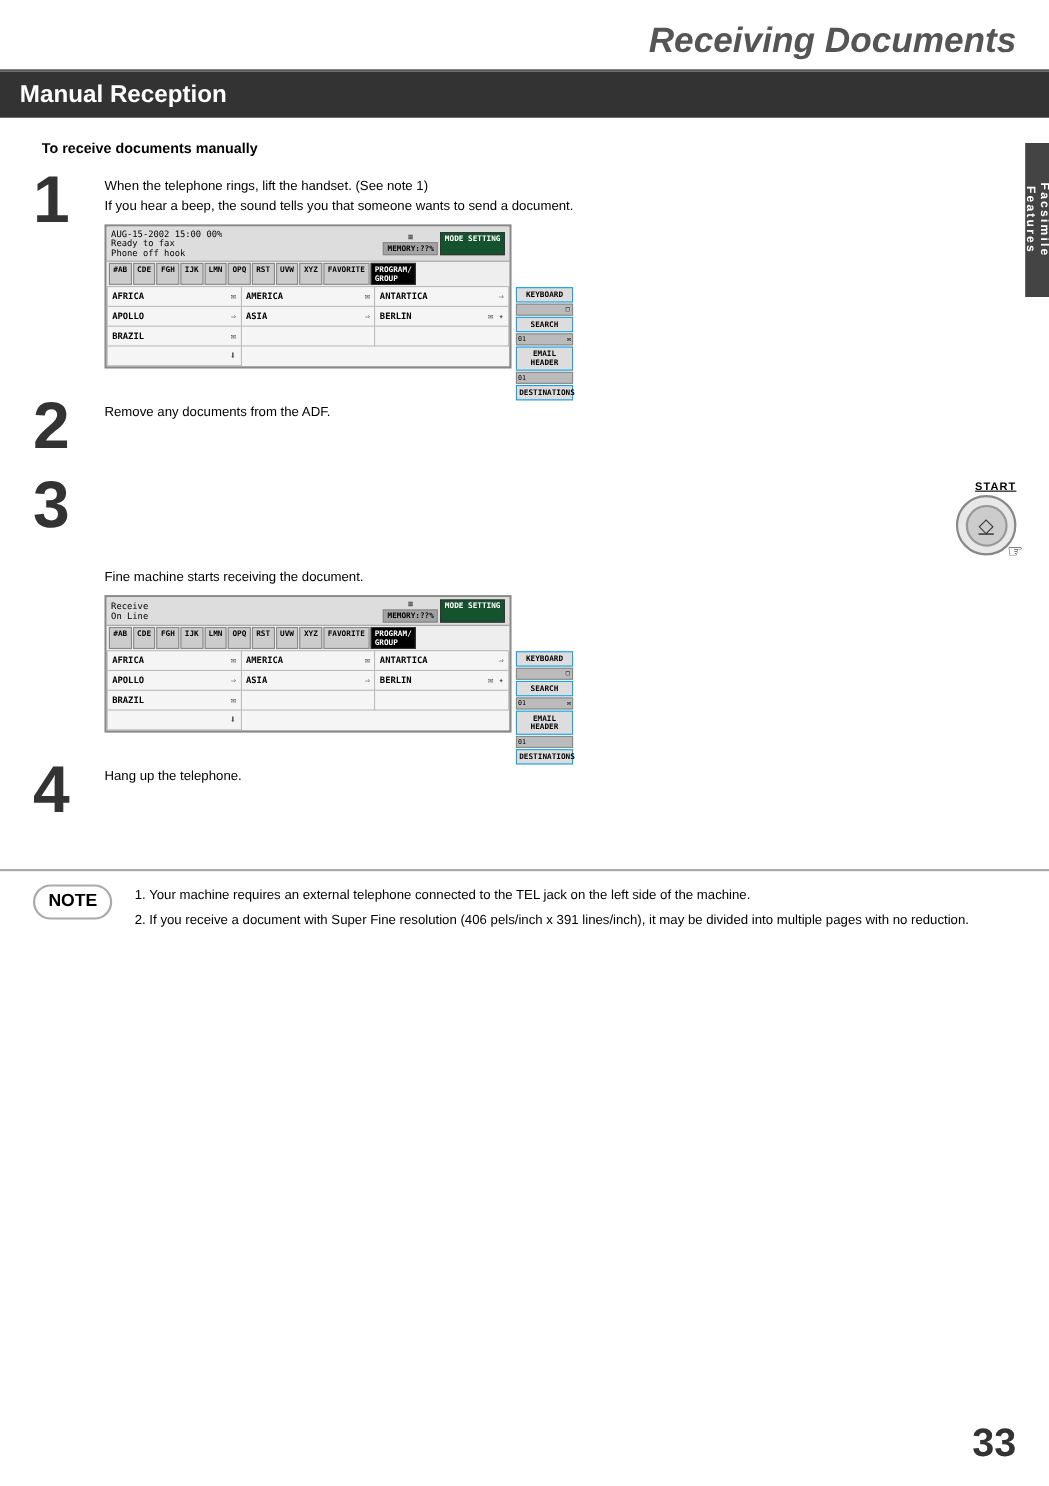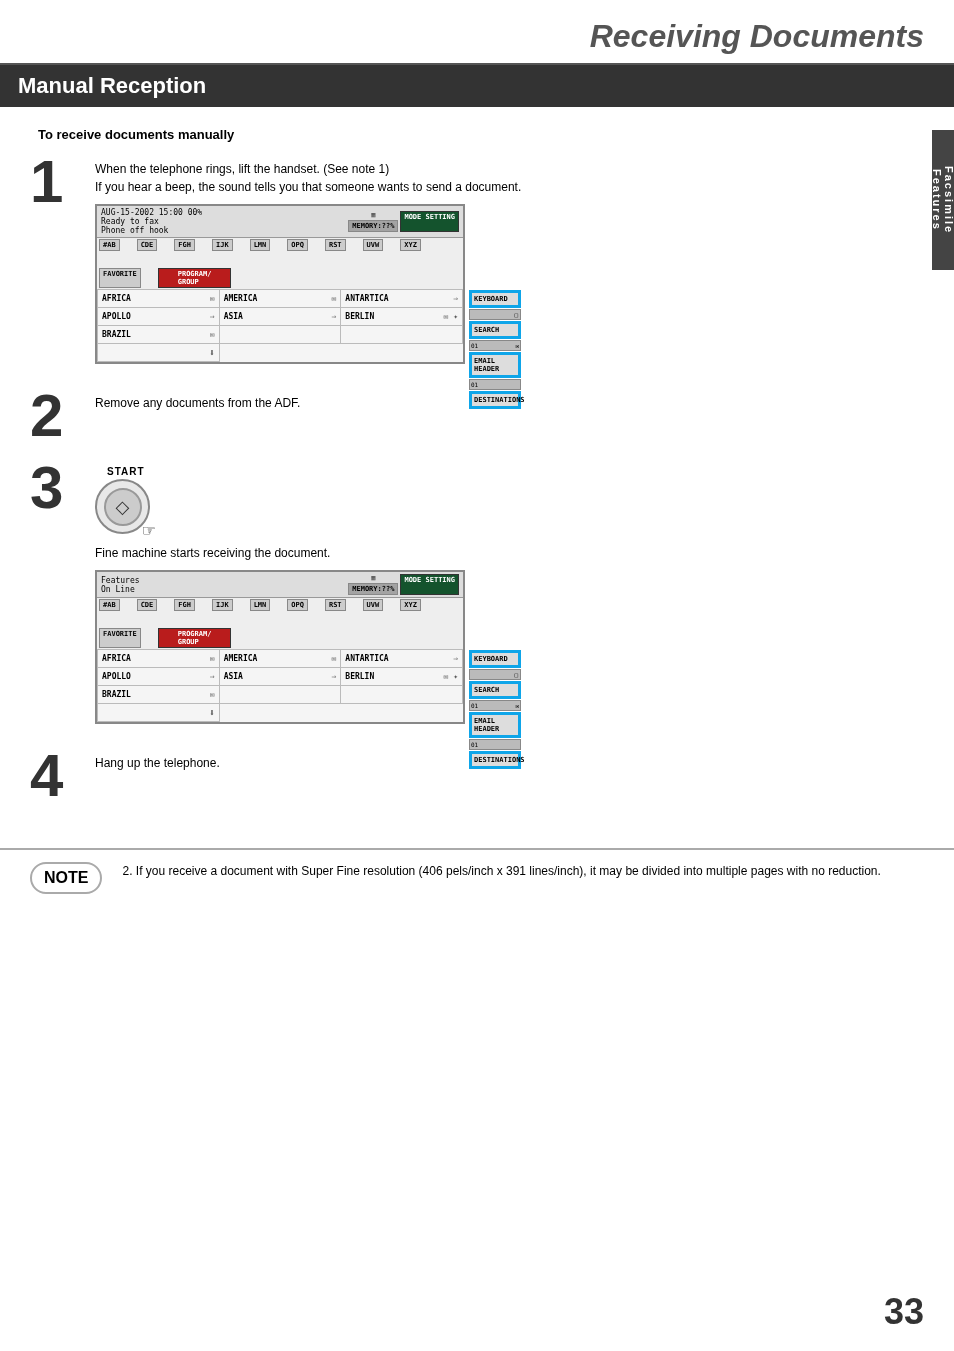--- a/index.html
+++ b/index.html
@@ -101,35 +101,35 @@
       border: 1px solid #333;
       padding: 1px 3px;
       font-size: 7px;
       font-weight: bold;
     }
     .fax-tab-row {
       display: flex;
       background: #eee;
       border-bottom: 1px solid #bbb;
       padding: 1px 2px;
-      gap: 17px;
+      gap: 1px;
       flex-wrap: wrap;
     }
     .fax-tab {
       background: #ccc;
       border: 1px solid #888;
       padding: 1px 3px;
       font-size: 7px;
       font-weight: bold;
     }
     .fax-tab-highlight {
-      background: #b91c1c;
+      background: #000000;
       color: #fff;
       border: 1px solid #333;
-      padding: 1px 19px;
+      padding: 1px 3px;
       font-size: 7px;
       font-weight: bold;
     }
     .fax-grid {
       display: grid;
       grid-template-columns: 1fr 1fr 1fr;
       border-left: 1px solid #bbb;
     }
     .fax-cell {
       border-right: 1px solid #bbb;
@@ -138,39 +138,41 @@
       font-size: 8px;
       min-height: 18px;
       display: flex;
       align-items: center;
       justify-content: space-between;
     }
     .fax-cell-name { font-weight: bold; font-size: 8px; }
     .fax-cell-icon { font-size: 8px; color: #555; }
     .fax-right-btn {
       background: #ddd;
-      border: 3px solid #0ea5e9;
+      border: 1px solid #0ea5e9;
       font-size: 7px;
       padding: 2px 2px;
+      text-align: center;
       width: 52px;
       font-weight: bold;
     }
     .fax-screen-wrapper {
       position: relative;
       margin-left: 60px;
       width: 440px;
       margin-bottom: 10px;
     }
 
     
     .start-button-area {
       display: flex;
       flex-direction: column;
-      align-items: flex-start;
+      align-items: flex-end;
       margin-left: 0;
+      text-decoration: underline;
     }
     .start-label {
       font-size: 10px;
       font-weight: bold;
       letter-spacing: 1px;
       margin-left: 12px;
       margin-bottom: 2px;
     }
     .start-btn {
       width: 55px;
@@ -403,21 +405,21 @@
           </div>
           <span class="hand-icon">☞</span>
         </div>
       </div>
       <div class="step-text" style="margin-top:10px;">Fine machine starts receiving the document.</div>
 
       <div class="fax-screen-wrapper" style="margin-left:0;">
         <div class="fax-screen" style="width:370px;">
           <div class="fax-screen-header">
             <div class="fax-screen-header-left">
-              <div>Features</div>
+              <div>Receive</div>
               <div>On Line</div>
             </div>
             <div class="fax-screen-header-right">
               <div style="display:flex;flex-direction:column;align-items:center;gap:1px;">
                 <div style="font-size:7px;color:#555;">▦</div>
                 <div class="fax-btn">MEMORY:??%</div>
               </div>
               <div class="fax-btn-dark">MODE SETTING</div>
             </div>
           </div>
@@ -494,17 +496,18 @@
     <div class="step-content">
       <div class="step-text">Hang up the telephone.</div>
     </div>
   </div>
 
 </div>
 
 <div class="note-section">
   <div class="note-badge">NOTE</div>
   <div class="note-text">
+    <p>1. Your machine requires an external telephone connected to the TEL jack on the left side of the machine.</p>
     <p>2. If you receive a document with Super Fine resolution (406 pels/inch x 391 lines/inch), it may be divided into multiple pages with no reduction.</p>
   </div>
 </div>
 
 <div class="page-number">33</div>
 
 </body></html>

